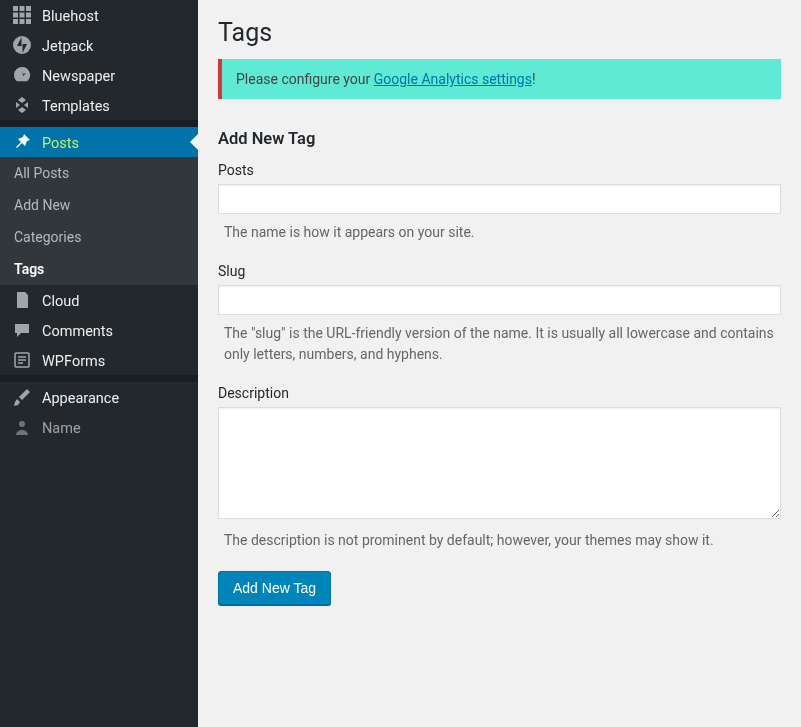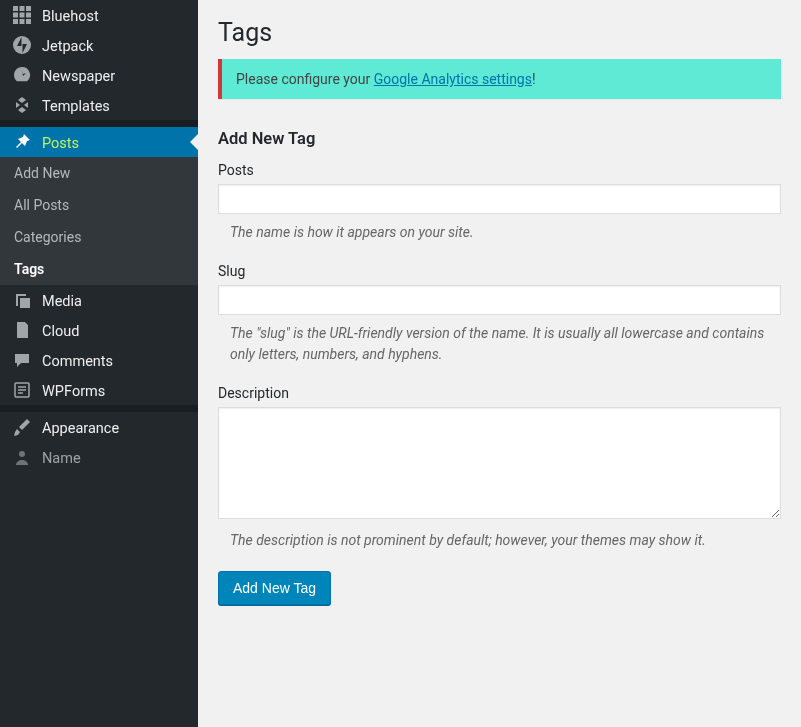--- a/index.html
+++ b/index.html
@@ -20,21 +20,21 @@
 
     .main { flex: 1; background: #f1f1f1; padding: 0 20px; overflow: auto; }
     .page-title { font-size: 25px; font-weight: 400; color: #23282d; padding: 18px 0 12px; }
     .notice { border-left: 4px solid #d63638; background: #5eead4; padding: 12px 14px; margin-bottom: 30px; box-shadow: 0 1px 1px rgba(0,0,0,0.04); }
     .notice a { color: #0073aa; text-decoration: underline; }
     
     .section-title { font-size: 16.5px; font-weight: 600; color: #23282d; margin: 24px 0 14px; }
     .field-label { display: block; font-size: 14px; color: #23282d; margin-bottom: 6px; }
     .text-input { width: 100%; padding: 6px 8px; border: 1px solid #ddd; background: #fff; font-size: 14px; box-shadow: inset 0 1px 2px rgba(0,0,0,0.07); }
     .textarea-input { width: 100%; height: 112px; padding: 6px 8px; border: 1px solid #ddd; background: #fff; font-size: 14px; resize: vertical; box-shadow: inset 0 1px 2px rgba(0,0,0,0.07); }
-    .help { font-style: italic; color: #666; font-size: 14px; margin: 8px 12px 20px; line-height: 1.5; }
+    .help { color: #666; font-size: 14px; margin: 8px 6px 20px; line-height: 1.5; }
     .button-primary { background: #0085ba; border: 1px solid #0073aa; color: #fff; padding: 8px 14px; font-size: 14px; border-radius: 3px; cursor: pointer; box-shadow: 0 1px 0 #006799; }
     svg { width: 20px; height: 20px; }
   </style>
 </head>
 <body>
 
 <div class="sidebar">
   <div class="sidebar-item">
     <span class="icon">
       <svg viewBox="0 0 20 20" fill="currentColor">
@@ -79,32 +79,24 @@
   <div class="sidebar-group-sep"></div>
   <div class="sidebar-item active">
     <span class="icon">
       <svg viewBox="0 0 20 20" fill="currentColor">
           <path d="M12 2l6 6-3 1-2 5-3-3-5 5-1-1 5-5-3-3 5-2 1-3z"></path>
         </svg>
     </span>
     <span class="sidebar-label">Posts</span>
   </div>
   <div class="sidebar-sub">
+    <div class="sidebar-subitem">All Posts</div>
     <div class="sidebar-subitem">Add New</div>
-    <div class="sidebar-subitem">All Posts</div>
     <div class="sidebar-subitem">Categories</div>
     <div class="sidebar-subitem current">Tags</div>
-  </div>
-  <div class="sidebar-item">
-    <span class="icon">
-      <svg viewBox="0 0 20 20" fill="currentColor">
-          <path d="M4 4h10v2H6v10H4V4zm4 4h10v10H8V8zm2 6l2-3 1 1 2-3 2 5H10z"></path>
-        </svg>
-    </span>
-    <span class="sidebar-label">Media</span>
   </div>
   <div class="sidebar-item">
     <span class="icon">
       <svg viewBox="0 0 20 20" fill="currentColor">
           <path d="M5 2h8l3 3v13H5V2zm2 4h6v1H7V6zm0 3h6v1H7V9zm0 3h6v1H7v-1z"></path>
         </svg>
     </span>
     <span class="sidebar-label">Cloud</span>
   </div>
   <div class="sidebar-item">

